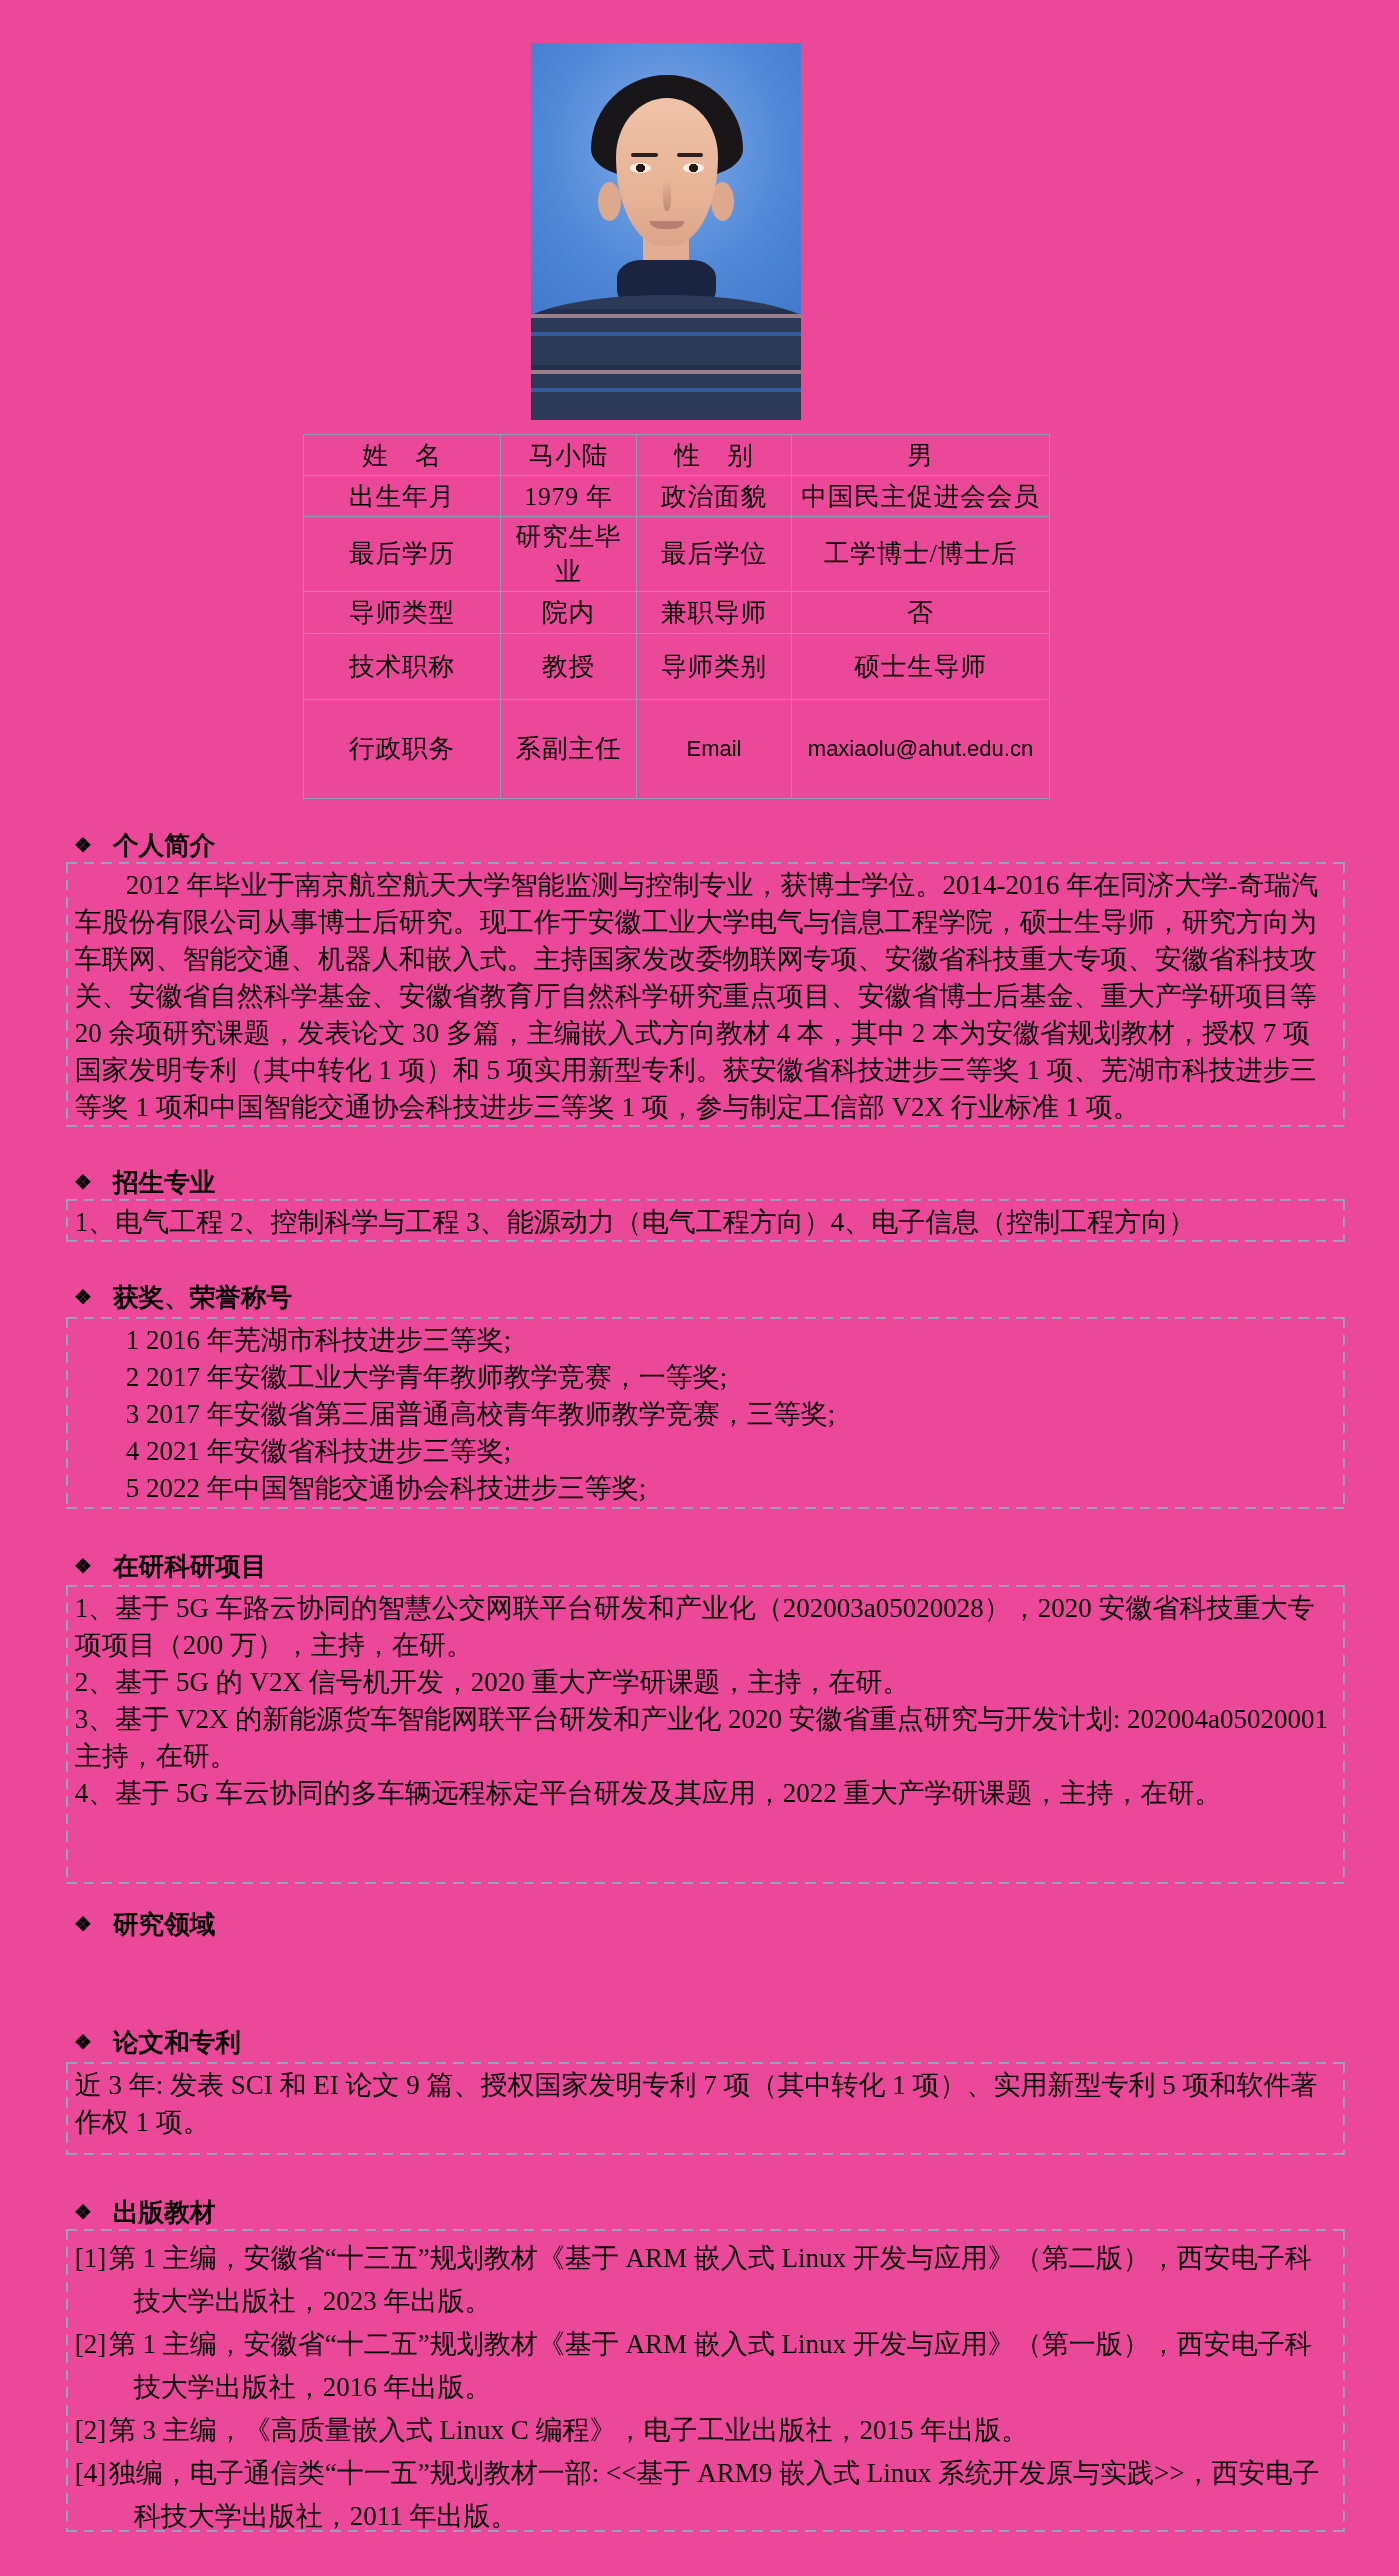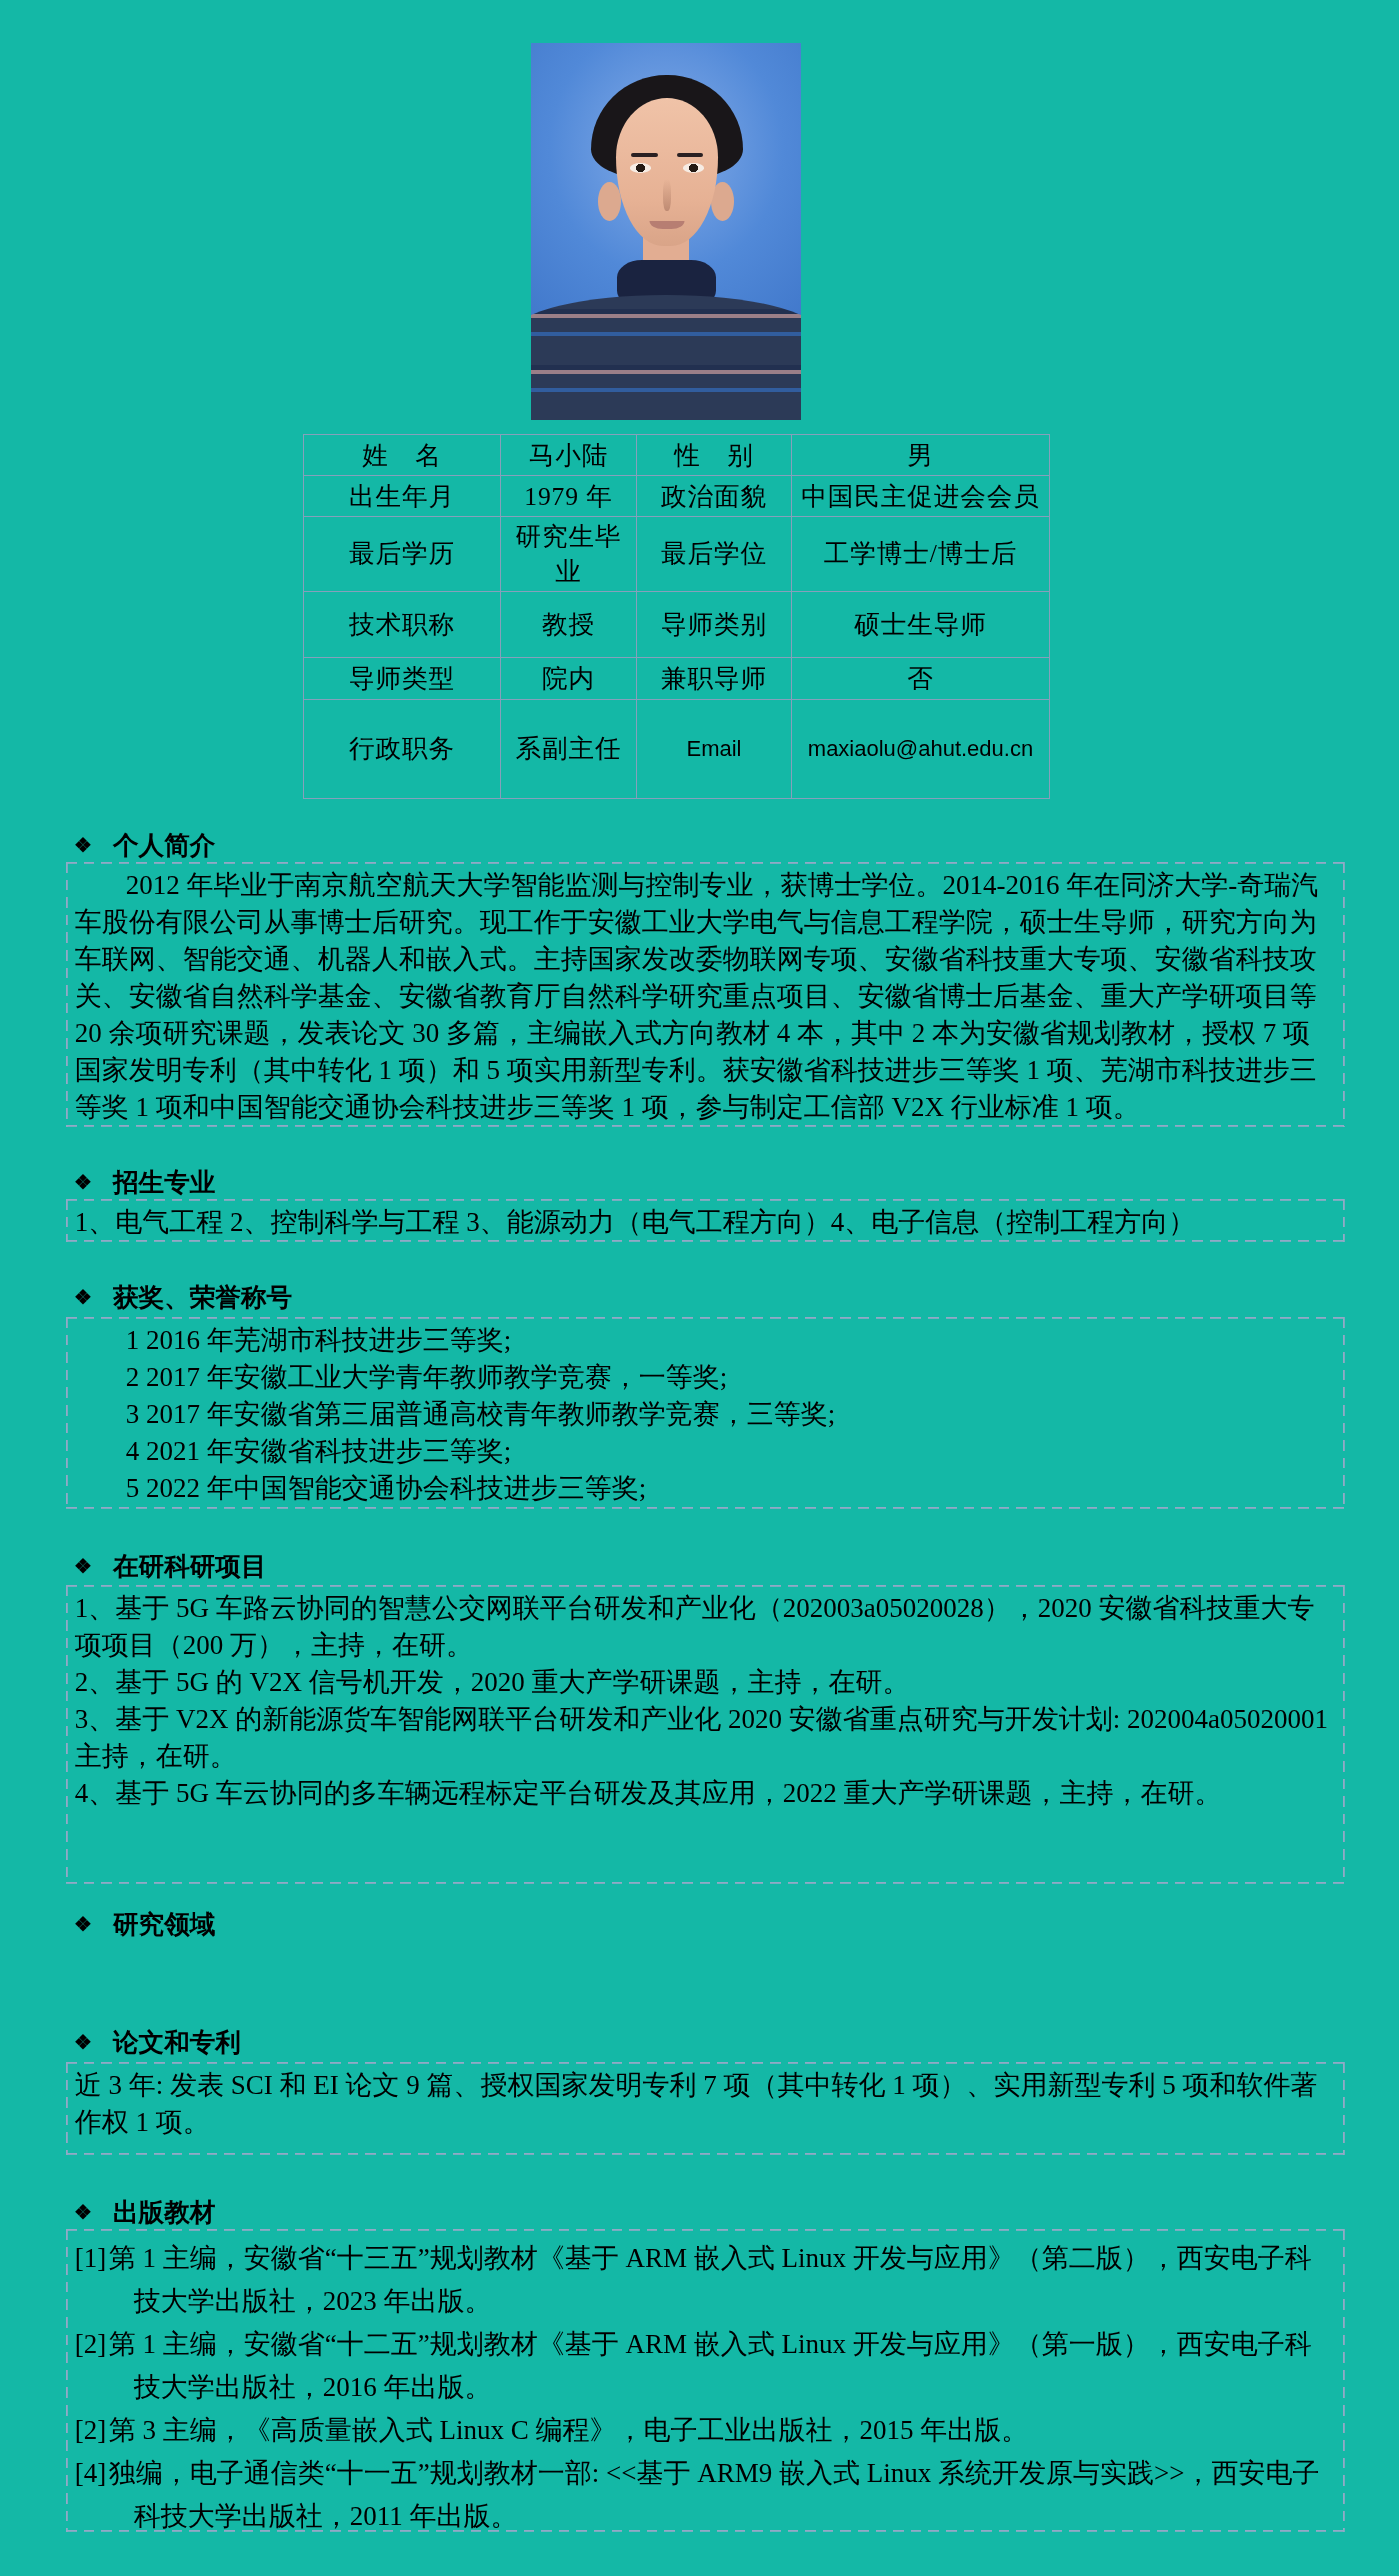--- a/index.html
+++ b/index.html
@@ -1,16 +1,16 @@
 <!DOCTYPE html>
 <html style="font-size:14px"><head>
 <meta charset="utf-8">
 <style>
   html,body{margin:0;padding:0;background:#fff;}
-  .page{position:relative;width:1400px;height:2576px;background:#14b8a6;
+  .page{position:relative;width:1400px;height:2576px;background:#ec4899;
         font-family:"Liberation Serif","DejaVu Serif",serif;color:#000;overflow:hidden;}
 
   
   .photo{position:absolute;left:531px;top:43px;width:270px;height:377px;overflow:hidden;
          background:radial-gradient(90% 70% at 50% 28%, #84ace8 0%, #5189d8 48%, #3b72c6 100%);}
   .ph-hair{position:absolute;left:60px;top:32px;width:152px;height:104px;background:#191619;
            border-radius:52% 52% 40% 40% / 75% 75% 30% 30%;}
   .ph-ear{position:absolute;top:139px;width:23px;height:39px;background:#dca98f;border-radius:50%;}
   .ph-ear-l{left:67px}.ph-ear-r{right:67px}
   .ph-neck{position:absolute;left:112px;top:189px;width:46px;height:62px;background:#e2ad92;}
@@ -109,31 +109,31 @@
       <td>1979 年</td>
       <td>政治面貌</td>
       <td>中国民主促进会会员</td>
     </tr>
     <tr style="height:65px">
       <td>最后学历</td>
       <td>研究生毕业</td>
       <td>最后学位</td>
       <td>工学博士/博士后</td>
     </tr>
+    <tr style="height:42px">
+      <td>导师类型</td>
+      <td>院内</td>
+      <td>兼职导师</td>
+      <td>否</td>
+    </tr>
     <tr style="height:66px">
       <td>技术职称</td>
       <td>教授</td>
       <td>导师类别</td>
       <td>硕士生导师</td>
-    </tr>
-    <tr style="height:42px">
-      <td>导师类型</td>
-      <td>院内</td>
-      <td>兼职导师</td>
-      <td>否</td>
     </tr>
     <tr style="height:99px">
       <td>行政职务</td>
       <td>系副主任</td>
       <td class="latin">Email</td>
       <td class="latin">maxiaolu@ahut.edu.cn</td>
     </tr>
   </tbody>
     </table>
 

